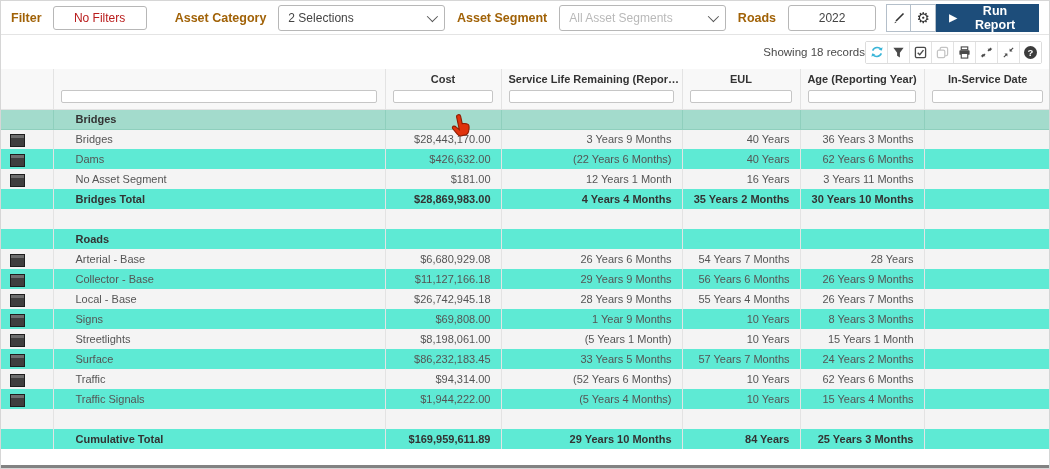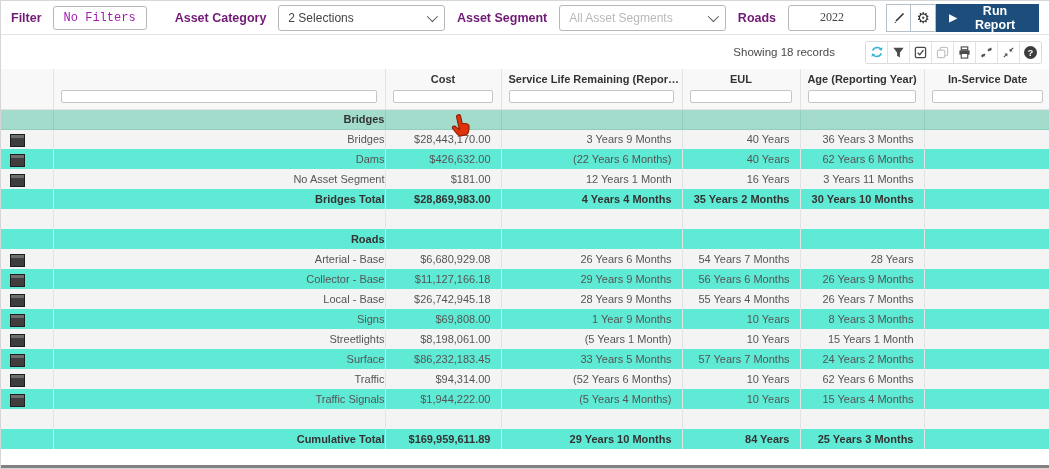--- a/index.html
+++ b/index.html
@@ -3,61 +3,61 @@
 <meta charset="utf-8">
 <style>
   html,body{margin:0;padding:0;}
   body{
     width:1050px;height:469px;overflow:hidden;position:relative;
     background:#fff;font-family:"Liberation Sans",sans-serif;
     border:1px solid #d6d6d6;box-sizing:border-box;
   }
   
   .filterbar{height:33px;display:flex;align-items:center;padding:0 10px;border-bottom:1px solid #e4e4e4;}
-  .lbl{font-weight:bold;font-size:12.5px;color:#701a75;white-space:nowrap;}
+  .lbl{font-weight:bold;font-size:12.5px;color:#a16207;white-space:nowrap;}
   .nofilters{width:98px;height:22px;line-height:22px;text-align:center;border:1px solid #b7b7b7;border-radius:3px;
-    font-size:12px;color:#a21caf;margin:0 28px 0 11px;cursor:pointer;font-family:Liberation Mono, monospace;}
+    font-size:12px;color:#b91c1c;margin:0 28px 0 11px;cursor:pointer;}
   .select{width:156px;height:24px;border:1px solid #b7b7b7;border-radius:3px;display:flex;align-items:center;
     justify-content:space-between;padding:0 9px;font-size:12px;color:#444;margin:0 12px;background:#fff;cursor:pointer;}
   .select.disabled{color:#b9b9b9;}
   .chev{width:7px;height:7px;border-right:1.6px solid #555;border-bottom:1.6px solid #555;
     transform:rotate(45deg) translateY(-2px);margin-left:8px;flex:0 0 auto;}
   .yearinput{width:82px;height:22px;border:1px solid #b7b7b7;border-radius:3px;text-align:center;font-size:12px;
-    color:#444;margin:0 10px 0 12px;font-family:Liberation Serif, serif;}
+    color:#444;margin:0 10px 0 12px;font-family:Liberation Sans, sans-serif;}
   .btngroup{display:flex;align-items:stretch;height:28px;}
   .sqbtn{width:27px;border:1px solid #b4bfca;background:#fff;display:flex;align-items:center;justify-content:center;
     cursor:pointer;box-sizing:border-box;}
   .sqbtn+.sqbtn{border-left:none;}
   .runreport{border:none;color:#fff;font-weight:bold;font-size:12.5px;padding:0 13px;display:flex;align-items:center;
     gap:7px;cursor:pointer;font-family:"Liberation Sans",sans-serif;}
   .play{font-size:10px;line-height:1;}
   .gear{font-size:15px;color:#333;line-height:1;}
   
-  .statusrow{height:34px;display:flex;align-items:center;justify-content:flex-end;padding-right:7px;gap:30px;}
+  .statusrow{height:34px;display:flex;align-items:center;justify-content:flex-end;padding-right:7px;gap:0;}
   .showing{font-size:11.5px;color:#4a4a4a;}
   .tbgroup{display:flex;border:1px solid #dcdcdc;border-radius:2px;}
   .tbbtn{width:21px;height:21px;display:flex;align-items:center;justify-content:center;cursor:pointer;background:#fff;}
   .tbbtn+.tbbtn{border-left:1px solid #e2e2e2;}
   .helpcircle{width:13px;height:13px;border-radius:50%;background:#3c3c3c;color:#fff;font-size:9.5px;font-weight:bold;
     display:flex;align-items:center;justify-content:center;}
   
   table.grid{width:1050px;table-layout:fixed;border-collapse:collapse;font-size:11px;color:#555;}
   .grid th,.grid td{border-right:1px solid #e3e3e3;overflow:hidden;white-space:nowrap;text-overflow:ellipsis;
     height:20px;padding:0;box-sizing:border-box;}
   .grid th:last-child,.grid td:last-child{border-right:none;}
   .grid thead th{background:#f8f8f8;font-weight:bold;color:#333;font-size:11px;text-align:center;}
   .grid thead tr.hfilter th{border-bottom:1px solid #e3e3e3;}
   th.slr-h{text-align:left;padding-left:7px;}
   .hfilter input{width:calc(100% - 15px);height:13px;margin:1px 7px 5px;border:1px solid #c6c6c6;border-radius:2px;
     display:block;box-sizing:border-box;font-size:10px;padding:0 3px;}
   .grid tbody tr{background:#5eead4;}
   .grid tbody tr:nth-child(even){background:#f4f4f4;}
   .grid tbody tr.selected{background:#a3dbcc;}
   .grid tbody tr.selected td{border-right-color:#8fcfbd;border-top:1px solid #8fcfbd;border-bottom:1px solid #8fcfbd;}
-  td.c-name{padding-left:22px;text-align:right;}
+  td.c-name{padding-left:22px;text-align:left;}
   td.c-num{padding-right:10px;text-align:right;}
   tr.r-group td.c-name{font-weight:bold;color:#333;}
   tr.r-total td{font-weight:bold;color:#333;}
   .row-icon{display:inline-block;width:13px;height:11px;background:#3e3e3e;border:1px solid #1e1e1e;
     box-shadow:inset 0 3px 0 rgba(255,255,255,.25);margin-left:9px;margin-top:4px;cursor:pointer;}
   td.c-icon{text-align:left;}
   
   .hscroll{position:absolute;left:0;right:0;bottom:0;height:3px;background:#828282;}
   
   .cursor{position:absolute;left:449px;top:112px;width:23px;height:26px;pointer-events:none;z-index:9;}

